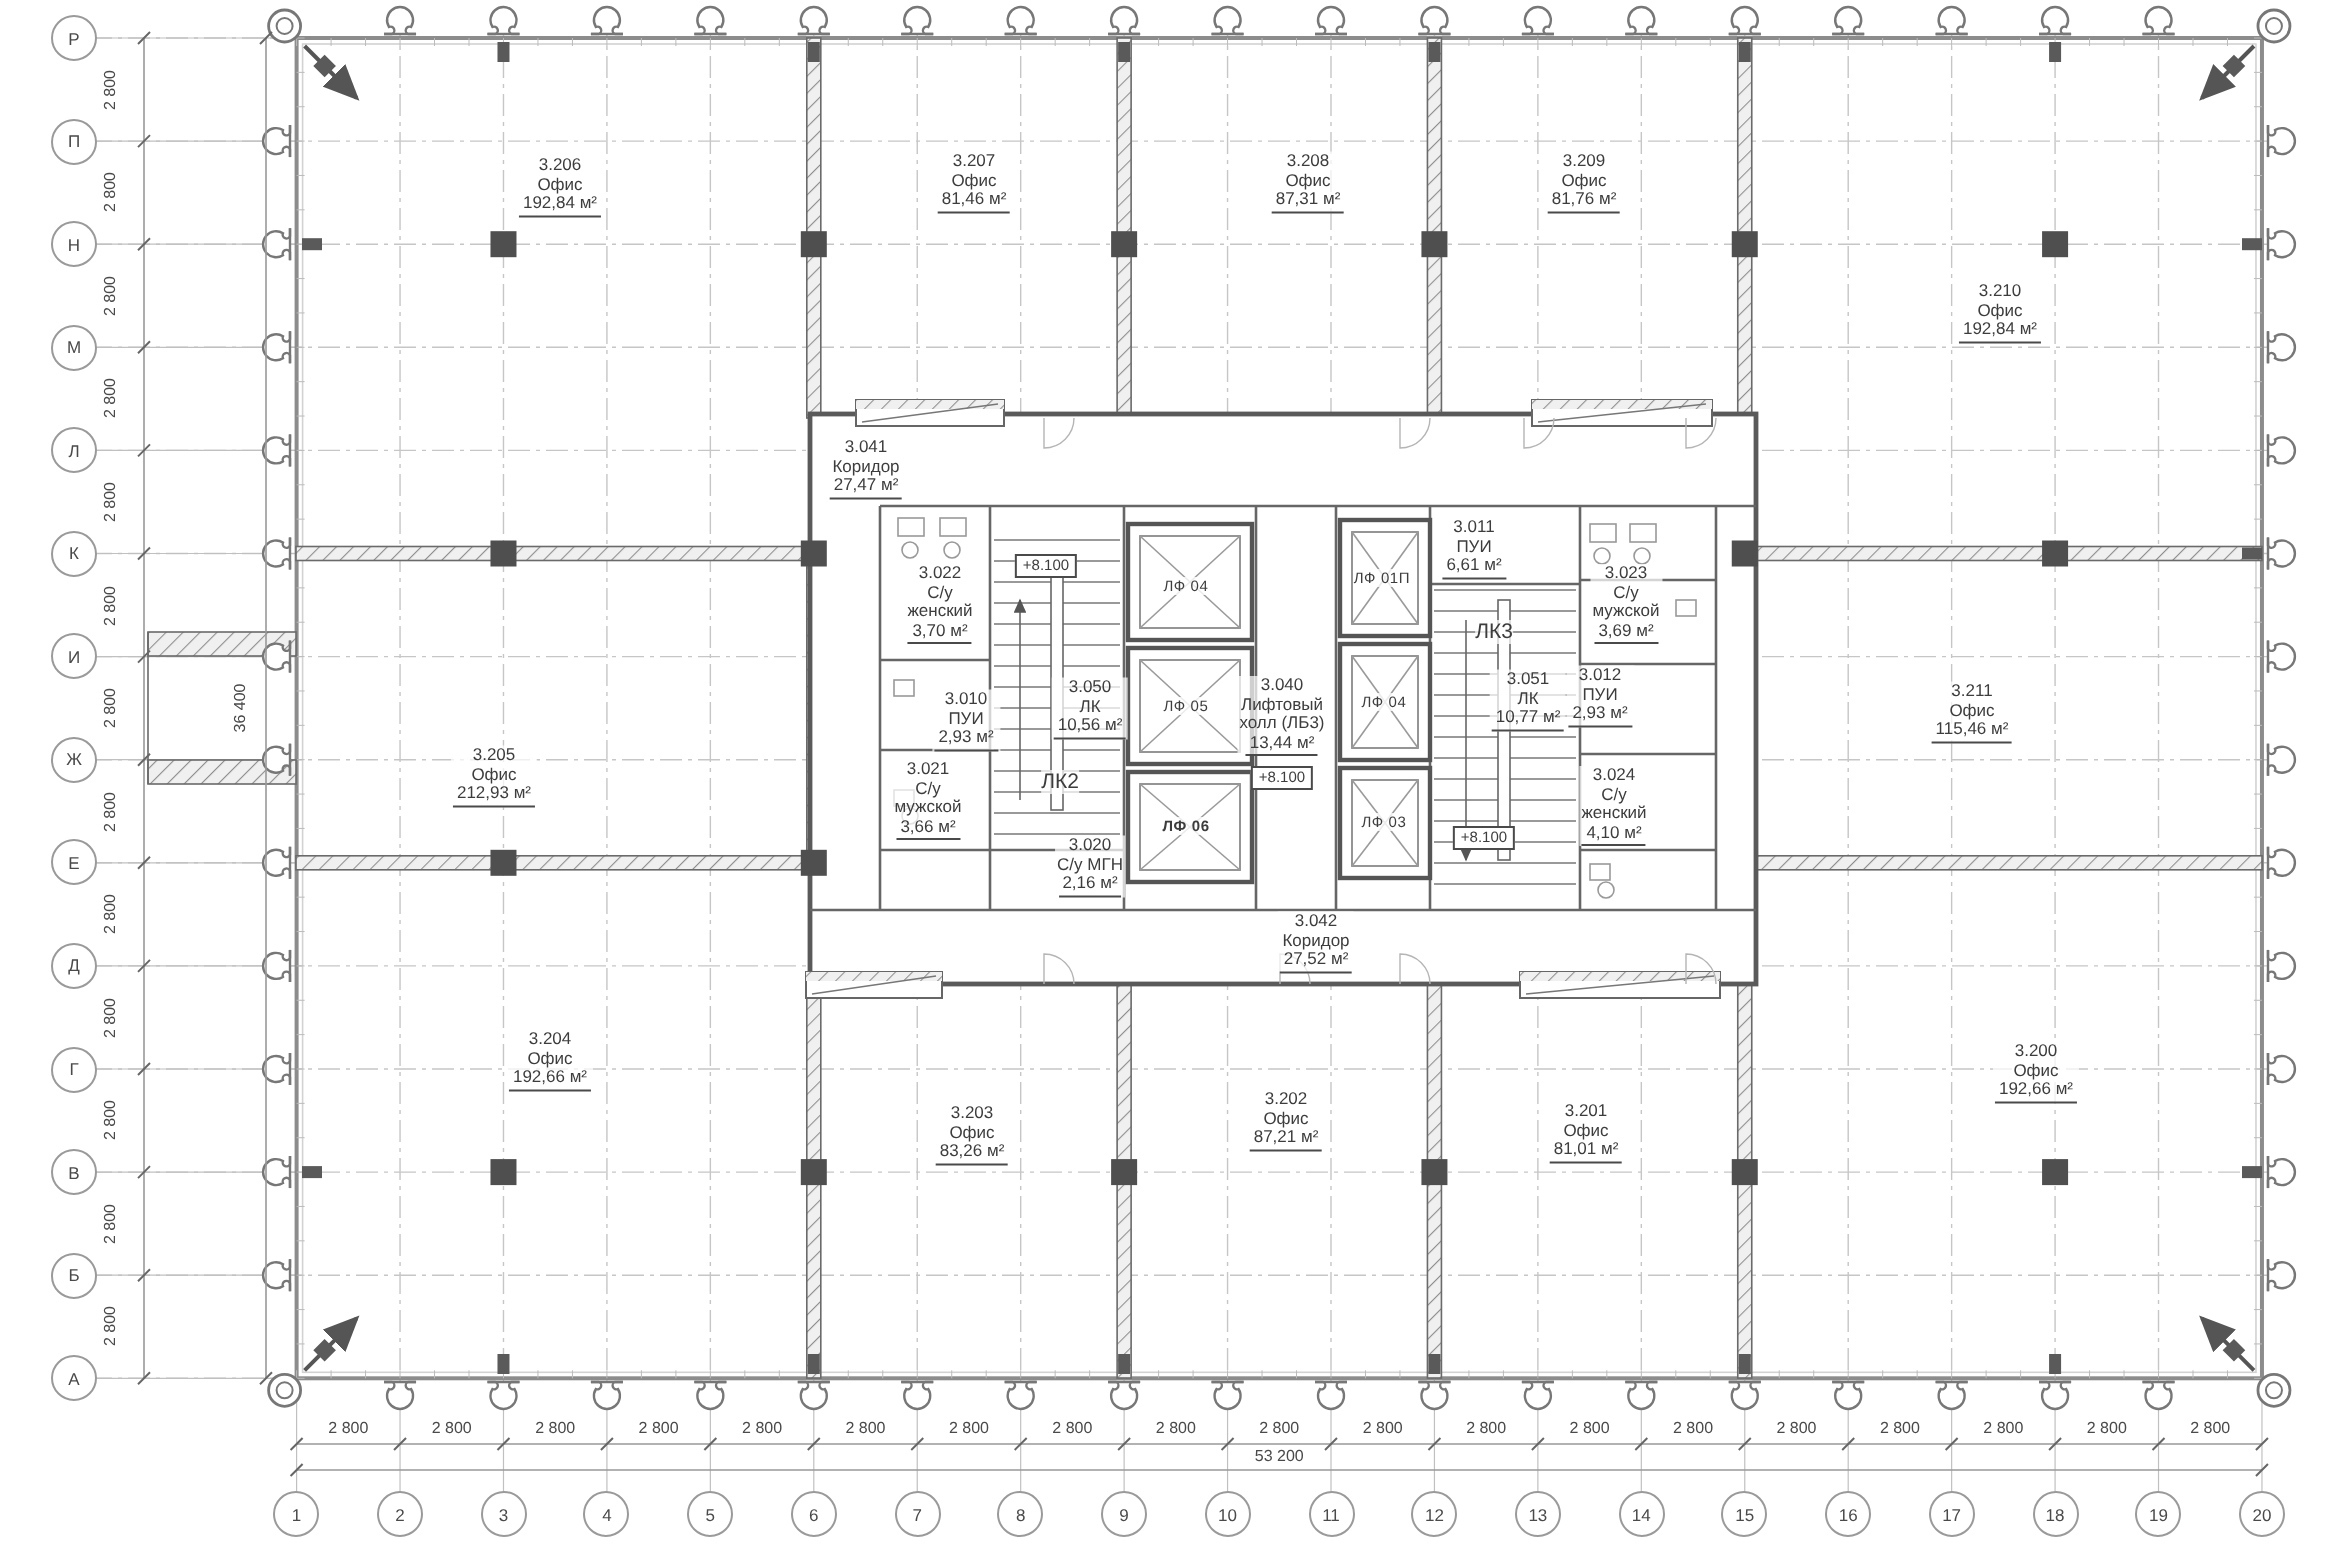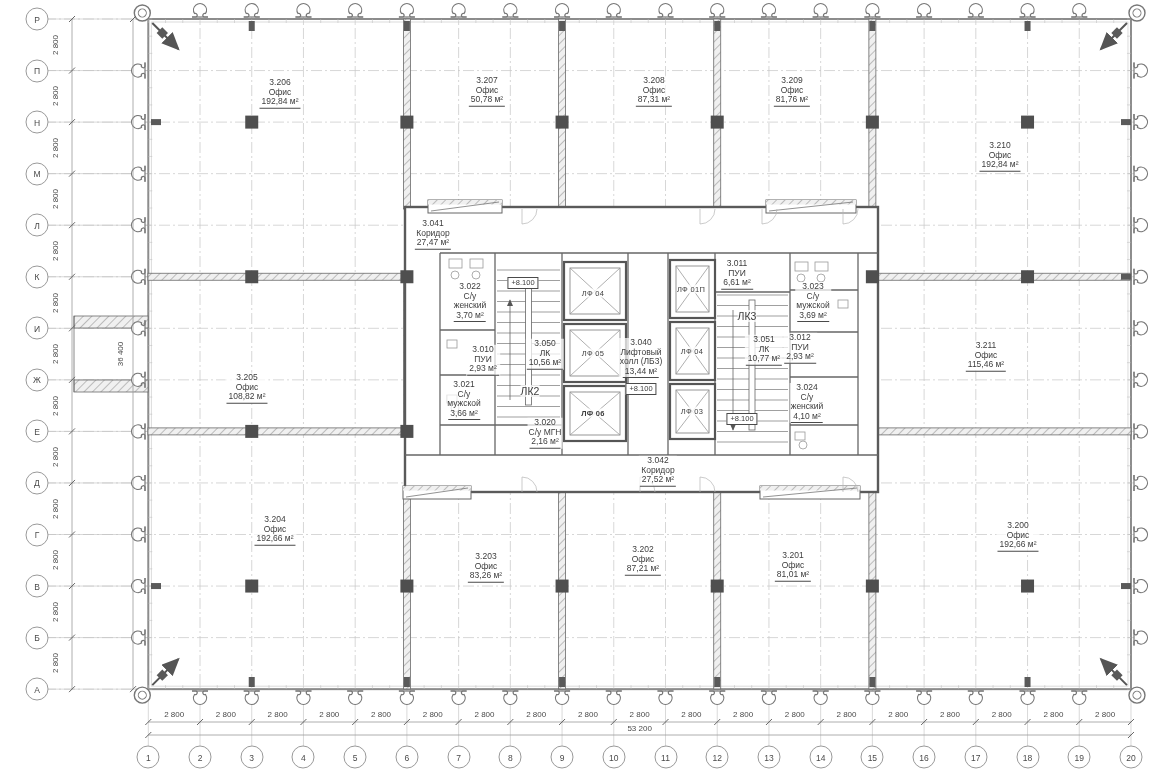--- a/index.html
+++ b/index.html
@@ -766,25 +766,25 @@
       <line x1="69" y1="537.5" x2="75" y2="531.5" stroke="#666" stroke-width="1"></line>
       <line x1="69" y1="589.05" x2="75" y2="583.05" stroke="#666" stroke-width="1"></line>
       <line x1="69" y1="640.5999999999999" x2="75" y2="634.5999999999999" stroke="#666" stroke-width="1"></line>
       <line x1="69" y1="692.15" x2="75" y2="686.15" stroke="#666" stroke-width="1"></line>
       <line x1="133" y1="19" x2="133" y2="689.15" stroke="#999" stroke-width="0.8"></line>
       <line x1="130" y1="22" x2="136" y2="16" stroke="#666" stroke-width="1"></line>
       <line x1="130" y1="692.15" x2="136" y2="686.15" stroke="#666" stroke-width="1"></line>
     </svg>
   <div id="labels">
       <div class="room" style="left: 280px; top: 93px;"><div>3.206</div><div>Офис</div><div class="rarea">192,84 м²</div></div>
-      <div class="room" style="left: 487px; top: 91px;"><div>3.207</div><div>Офис</div><div class="rarea">50,78 м²</div></div>
+      <div class="room" style="left: 487px; top: 91px;"><div>3.207</div><div>Офис</div><div class="rarea">81,46 м²</div></div>
       <div class="room" style="left: 654px; top: 91px;"><div>3.208</div><div>Офис</div><div class="rarea">87,31 м²</div></div>
       <div class="room" style="left: 792px; top: 91px;"><div>3.209</div><div>Офис</div><div class="rarea">81,76 м²</div></div>
       <div class="room" style="left: 1000px; top: 156px;"><div>3.210</div><div>Офис</div><div class="rarea">192,84 м²</div></div>
-      <div class="room" style="left: 247px; top: 355px; margin-top: 33px;"><div>3.205</div><div>Офис</div><div class="rarea">108,82 м²</div></div>
+      <div class="room" style="left: 247px; top: 355px; margin-top: 33px;"><div>3.205</div><div>Офис</div><div class="rarea">212,93 м²</div></div>
       <div class="room" style="left: 986px; top: 356px;"><div>3.211</div><div>Офис</div><div class="rarea">115,46 м²</div></div>
       <div class="room" style="left: 275px; top: 530px;"><div>3.204</div><div>Офис</div><div class="rarea">192,66 м²</div></div>
       <div class="room" style="left: 486px; top: 567px;"><div>3.203</div><div>Офис</div><div class="rarea">83,26 м²</div></div>
       <div class="room" style="left: 643px; top: 560px;"><div>3.202</div><div>Офис</div><div class="rarea">87,21 м²</div></div>
       <div class="room" style="left: 793px; top: 566px;"><div>3.201</div><div>Офис</div><div class="rarea">81,01 м²</div></div>
       <div class="room" style="left: 1018px; top: 536px;"><div>3.200</div><div>Офис</div><div class="rarea">192,66 м²</div></div>
       <div class="room" style="left: 433px; top: 234px;"><div>3.041</div><div>Коридор</div><div class="rarea">27,47 м²</div></div>
       <div class="room" style="left: 658px; top: 471px;"><div>3.042</div><div>Коридор</div><div class="rarea">27,52 м²</div></div>
       <div class="room" style="left: 470px; top: 302px; text-align: center;"><div>3.022</div><div>С/у</div><div>женский</div><div class="rarea">3,70 м²</div></div>
       <div class="room" style="left: 483px; top: 360px;"><div>3.010</div><div>ПУИ</div><div class="rarea">2,93 м²</div></div>

